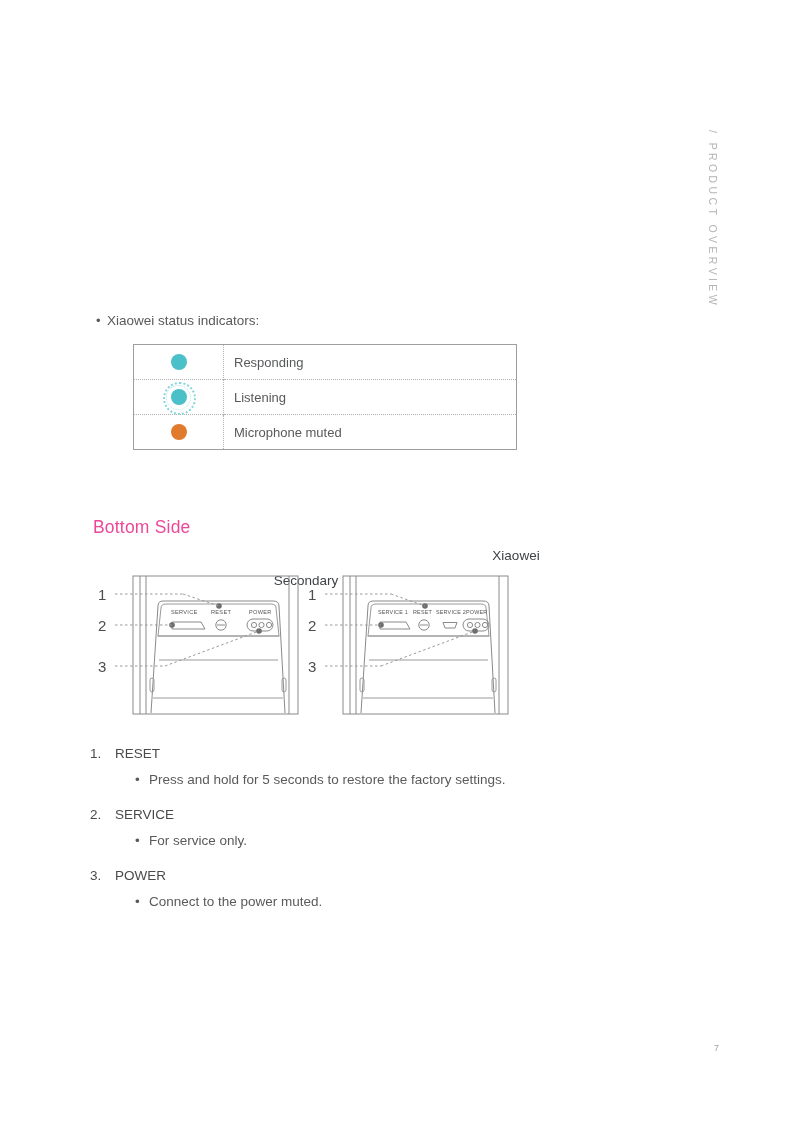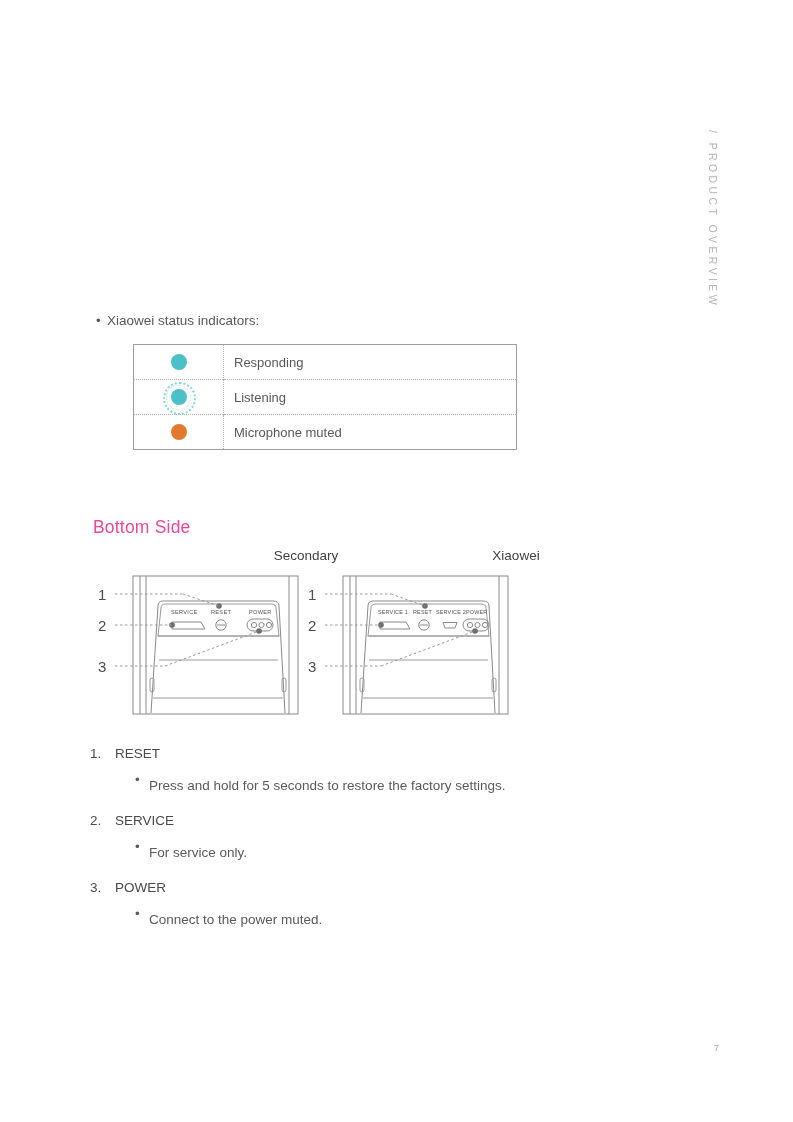--- a/index.html
+++ b/index.html
@@ -145,21 +145,21 @@
     width: 430px;
     height: 180px;
   }
   .diagram-caption {
     position: absolute;
     font-size: 13.5px;
     color: #3f4246;
     top: 0;
     text-align: center;
   }
-  .diagram-caption.secondary { left: 138px; width: 150px; }
+  .diagram-caption.secondary { left: 138px; width: 150px; margin-top: 25px; }
   .diagram-caption.primary   { left: 348px; width: 150px; }
 
   .device-svg { position: absolute; top: 22px; }
   .device-svg.secondary { left: 0px; }
   .device-svg.primary   { left: 210px; }
 
   
   .ol-block {
     position: absolute;
     left: 90px;
@@ -178,21 +178,21 @@
     display: flex;
     margin: 6px 0 16px 45px;
     font-size: 13.5px;
     color: #5a5a5a;
     line-height: 19px;
   }
   .ol-sub .dot {
     width: 14px;
     flex: 0 0 14px;
   }
-  .ol-sub .txt { max-width: 375px; margin-top: 6px; }
+  .ol-sub .txt { max-width: 375px; }
 
   
   .page-number {
     position: absolute;
     right: 74px;
     top: 1043px;
     font-size: 9px;
     color: #9aa4ad;
   }
 </style>

